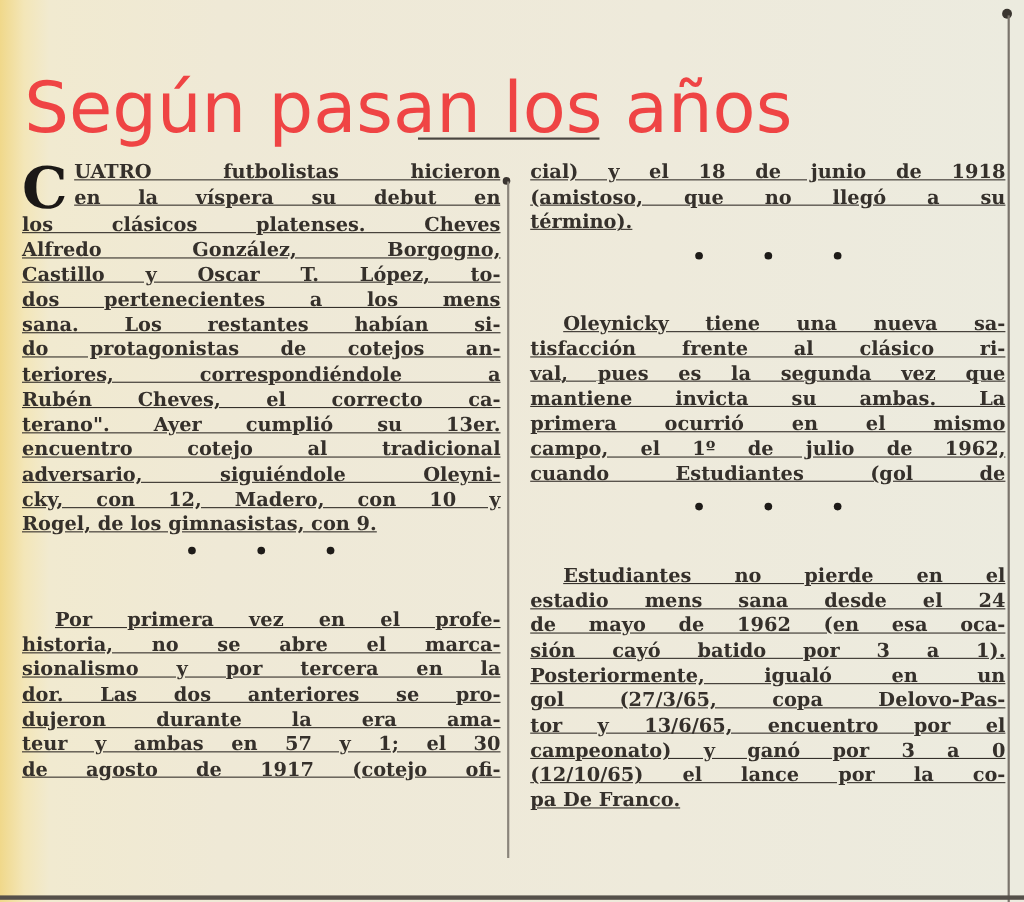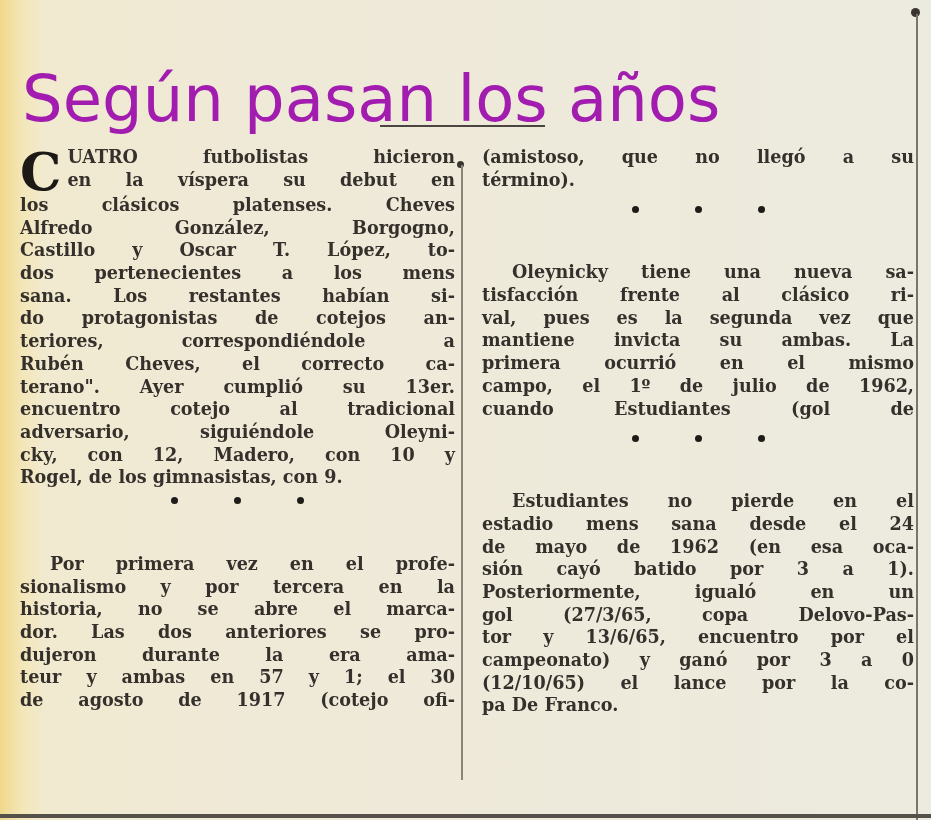--- a/index.html
+++ b/index.html
@@ -6,21 +6,21 @@
   body {
     width: 931px; height: 820px; overflow: hidden; position: relative;
     background: linear-gradient(90deg, #f0d88a 0px, #f3e6b8 22px, #f1ead0 45px, #efe9d6 200px, #eeeadb 600px, #ecebdf 931px);
     color: #2a2622;
     font-family: "DejaVu Serif", serif;
   }
   .title {
     position: absolute; left: 22px; top: 14px; width: 890px;
     font-family: "DejaVu Sans", sans-serif;
     font-size: 64px; line-height: 84px; letter-spacing: 0px;
-    color: #a21caf; font-weight: normal;
+    color: #ef4444; font-weight: normal;
     white-space: nowrap;
   }
   .title-rule {
     position: absolute; left: 380px; top: 125px; width: 165px; height: 2px;
     background: #4a4540;
   }
   .right-border {
     position: absolute; left: 916px; top: 14px; width: 2px; height: 806px;
     background: #7a746c;
   }
@@ -43,21 +43,21 @@
   .column {
     position: absolute; top: 146px;
     font-family: "DejaVu Serif", serif;
     font-weight: bold;
     font-size: 17.6px; line-height: 22.7px;
     text-align: justify;
     color: #35302b;
   }
   .col-left { left: 20px; width: 435px; }
   .col-right { left: 482px; width: 432px; }
-  .line { display: block; text-align: justify; text-align-last: justify; white-space: nowrap; height: 22.7px; }
+  .line { display: block; text-align: justify; text-align-last: justify; white-space: nowrap; height: 22.7px; text-decoration: underline; }
   .line.last { text-align-last: left; }
   .indent { padding-left: 30px; margin-top: 40px; }
   .dropcap {
     float: left; font-family: "DejaVu Serif", serif; font-weight: bold;
     font-size: 52px; line-height: 44px; margin: 4px 6px 0 0; color: #1b1816;
   }
   .dots {
     display: flex; justify-content: center; gap: 56px; height: 24px; align-items: center;
   }
   .dots span { width: 7px; height: 7px; border-radius: 50%; background: #1e1b18; }
@@ -95,29 +95,30 @@
   <span class="line">cky, con 12, Madero, con 10 y</span>
   <span class="line last">Rogel, de los gimnasistas, con 9.</span>
 
   <div class="dots">
       <span></span>
       <span></span>
       <span></span>
     </div>
 
   <span class="line indent">Por primera vez en el profe-</span>
+  <span class="line">historia, no se abre el marca-</span>
   <span class="line">sionalismo y por tercera en la</span>
-  <span class="line">historia, no se abre el marca-</span>
   <span class="line">dor. Las dos anteriores se pro-</span>
   <span class="line">dujeron durante la era ama-</span>
   <span class="line">teur y ambas en 57 y 1; el 30</span>
   <span class="line">de agosto de 1917 (cotejo ofi-</span>
 </div>
 
 <div class="column col-right">
+  <span class="line">cial) y el 18 de junio de 1918</span>
   <span class="line">(amistoso, que no llegó a su</span>
   <span class="line last">término).</span>
 
   <div class="dots" style="margin:6px 0;">
       <span></span>
       <span></span>
       <span></span>
     </div>
 
   <span class="line indent">Oleynicky tiene una nueva sa-</span>

